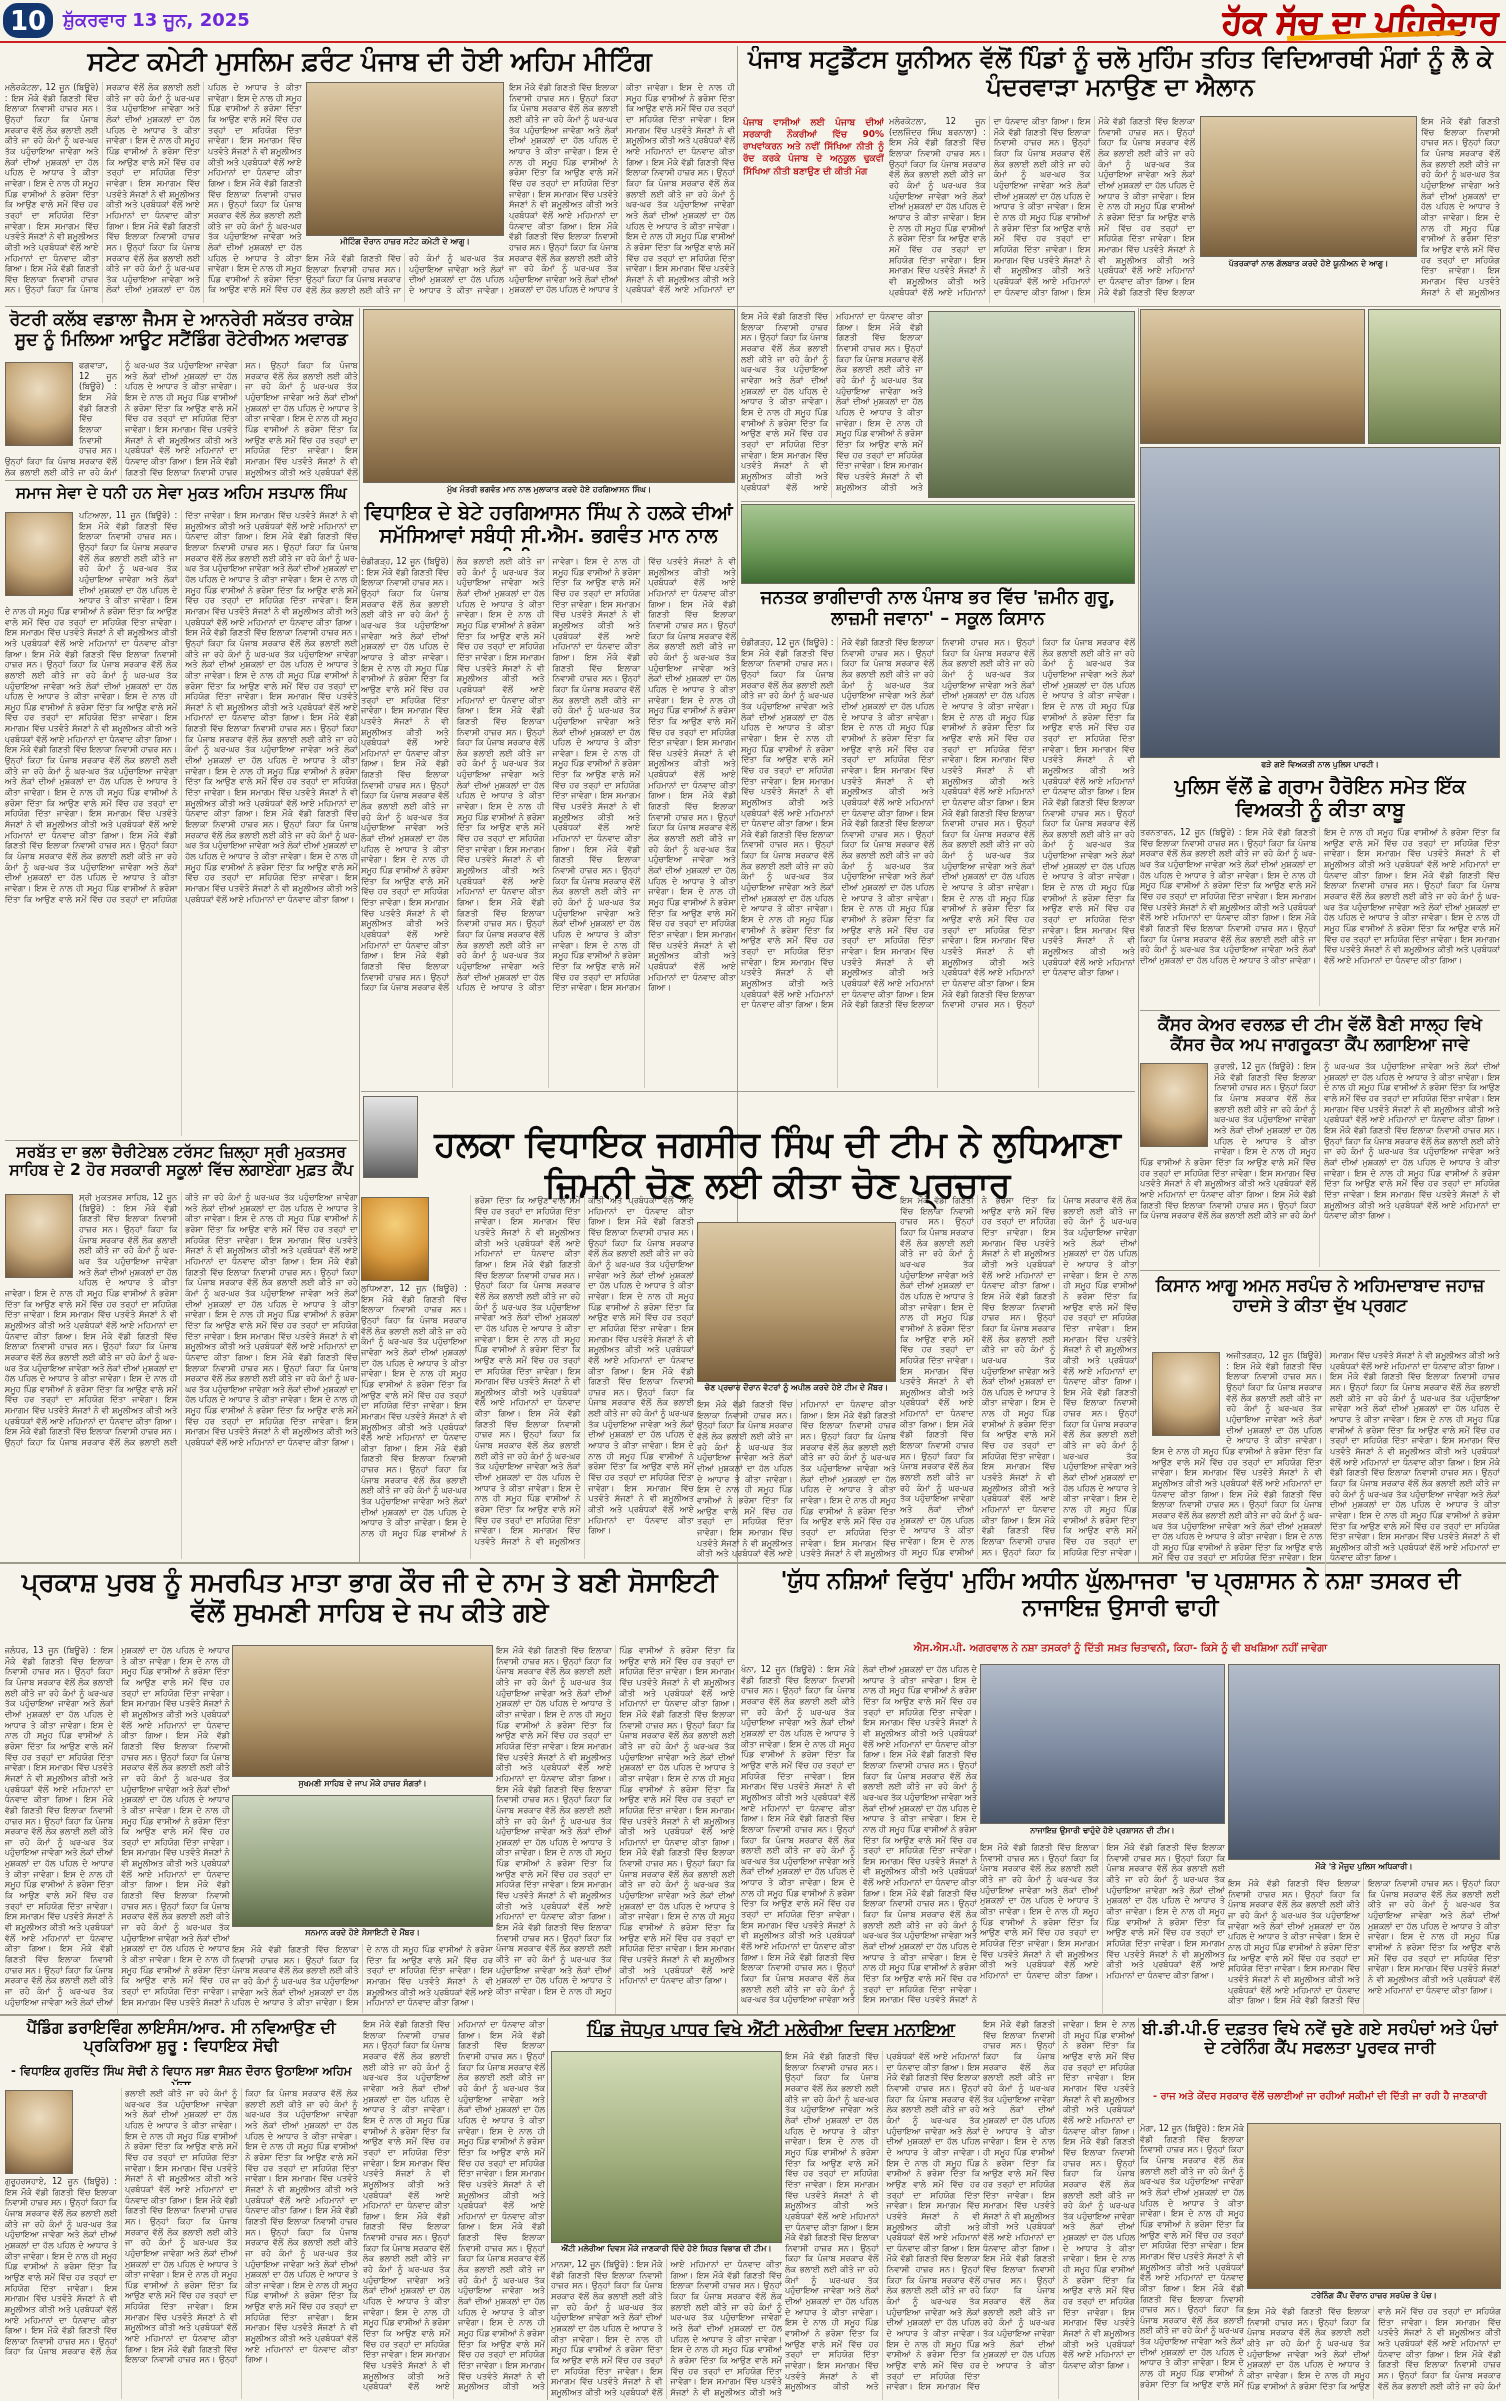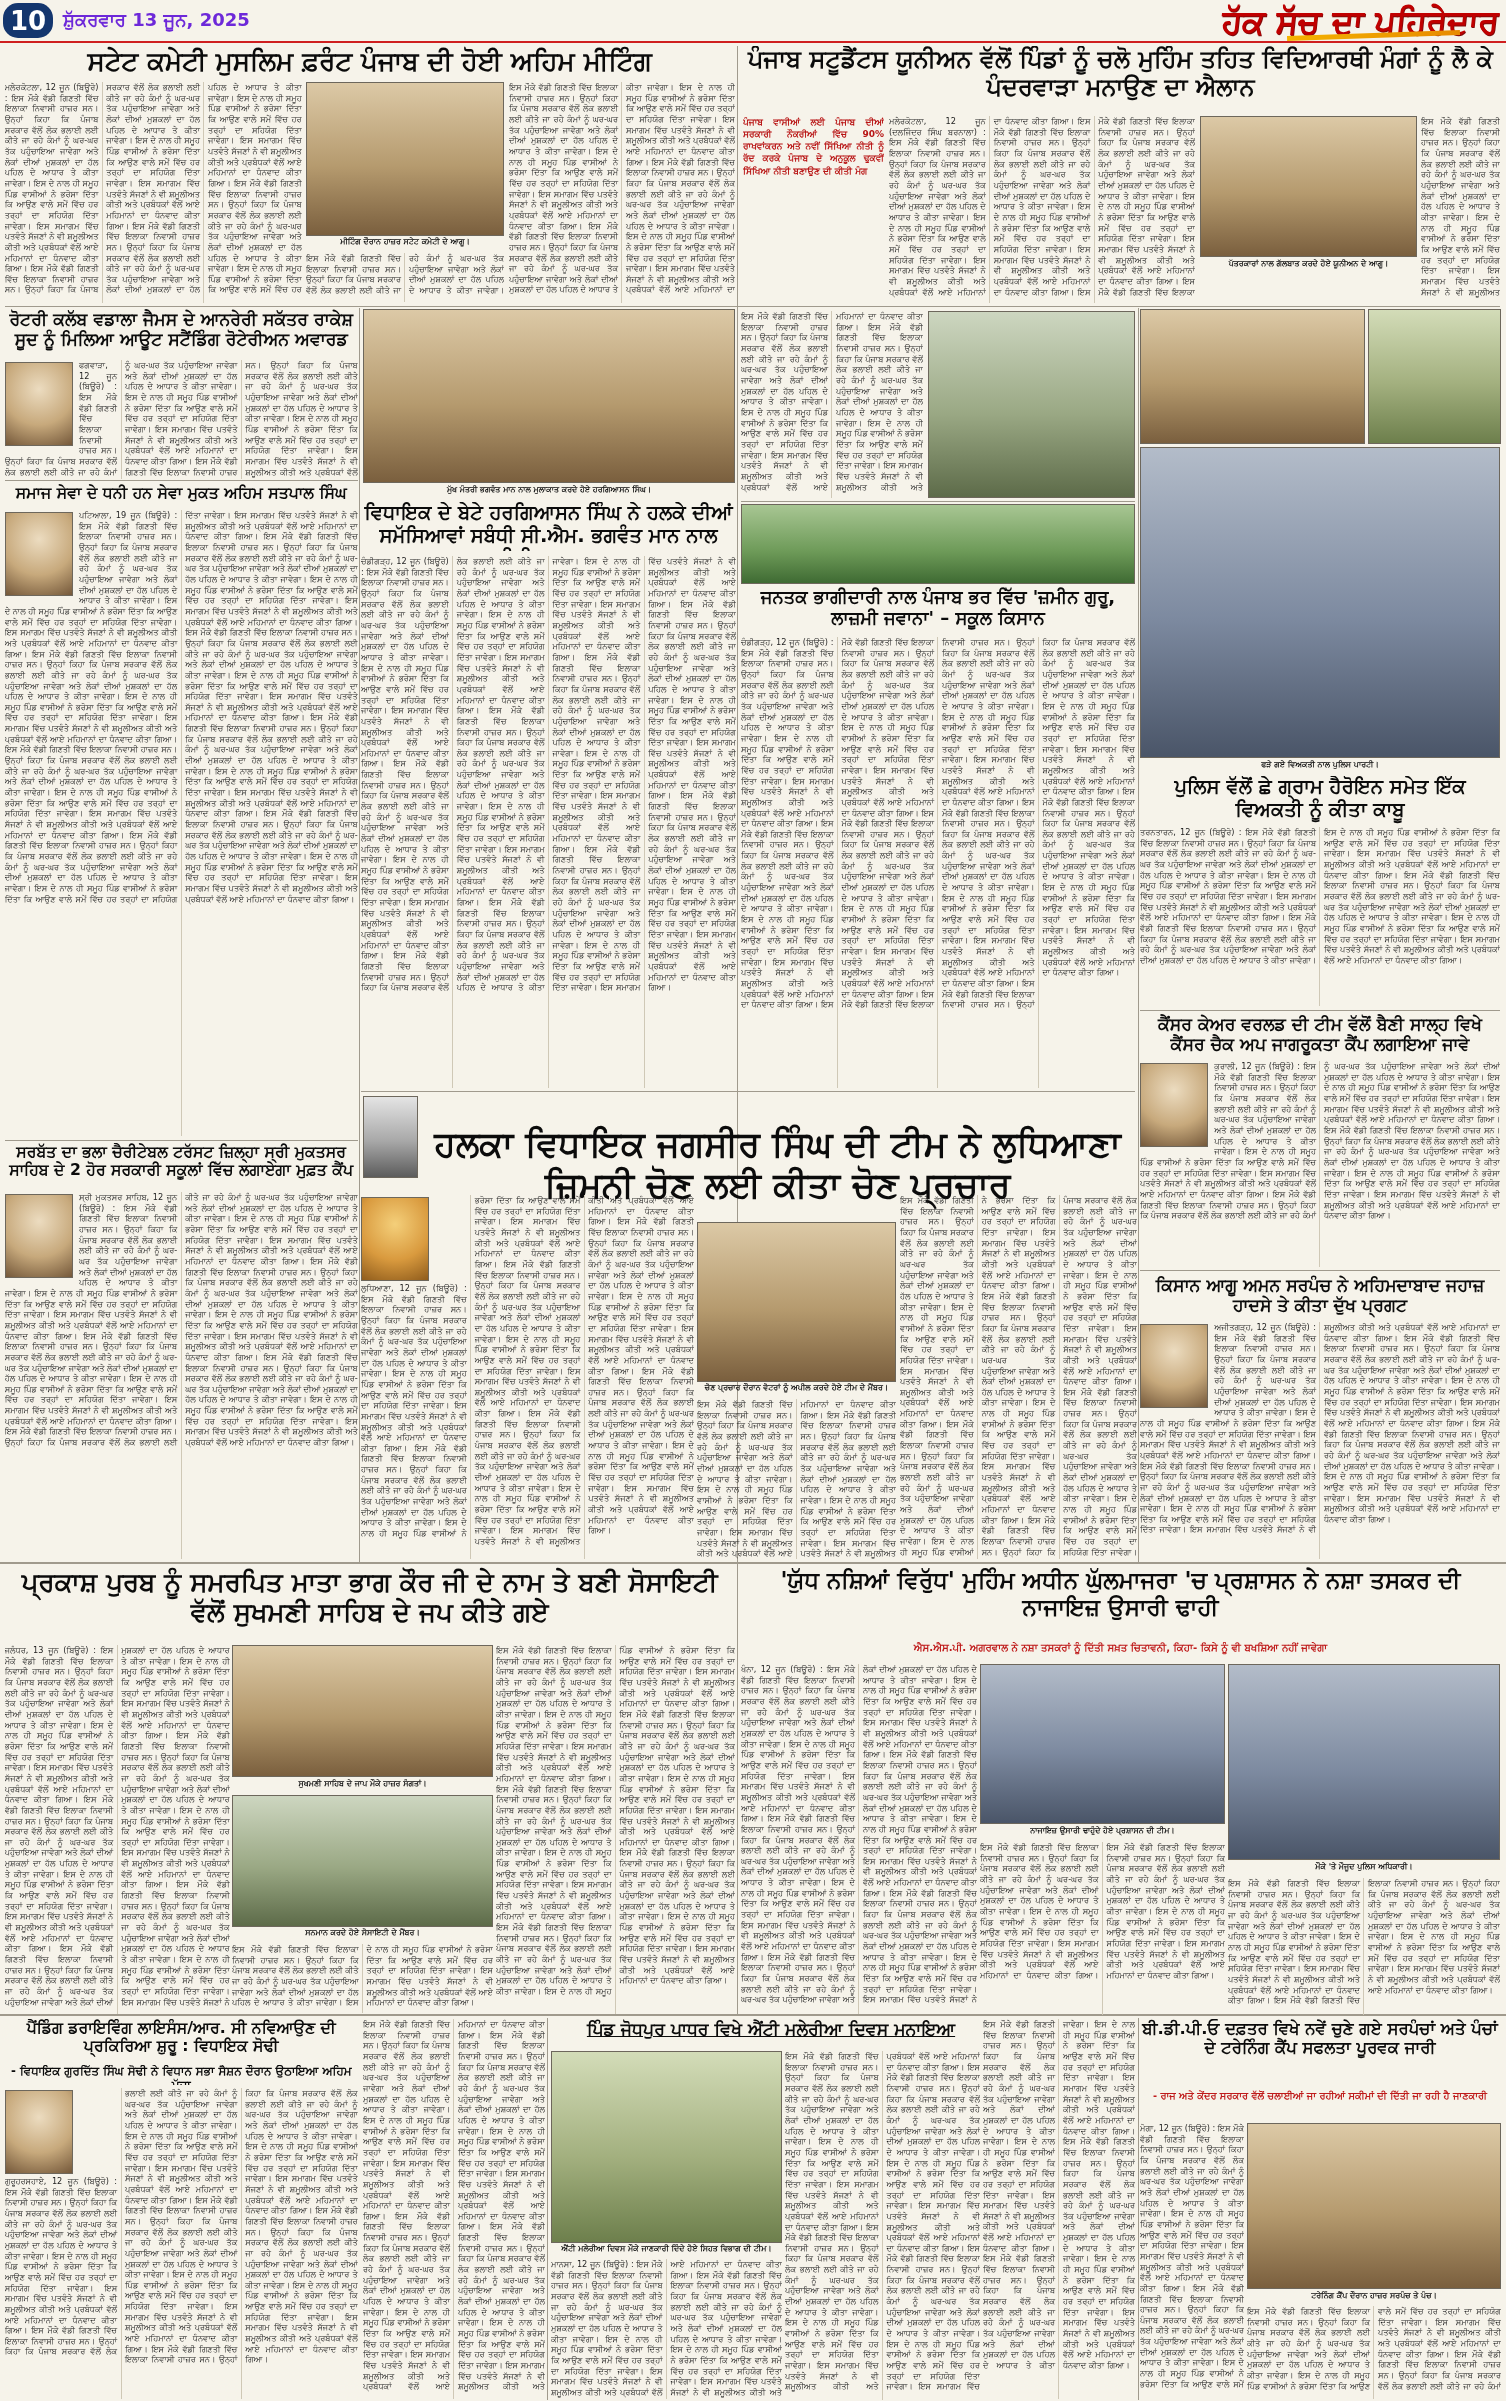--- a/index.html
+++ b/index.html
@@ -94,21 +94,21 @@
   <div class="abs hl" style="left:4.7px;top:309px;width:353px;height:47px;font-size:17.3px;">ਰੋਟਰੀ ਕਲੱਬ ਵਡਾਲਾ ਜੈਮਸ ਦੇ ਆਨਰੇਰੀ ਸਕੱਤਰ ਰਾਕੇਸ਼ ਸੂਦ ਨੂੰ ਮਿਲਿਆ ਆਊਟ ਸਟੈਂਡਿੰਗ ਰੋਟੇਰੀਅਨ ਅਵਾਰਡ</div>
   <div class="abs txt" style="left:4.7px;top:360px;width:353px;height:119px;column-count:3;">
     <span class="pfloat ph-portrait"></span>
     <b>ਫਗਵਾੜਾ, 12 ਜੂਨ (ਬਿਊਰੋ) :</b>
     <span>ਇਸ ਮੌਕੇ ਵੱਡੀ ਗਿਣਤੀ ਵਿੱਚ ਇਲਾਕਾ ਨਿਵਾਸੀ ਹਾਜ਼ਰ ਸਨ। ਉਨ੍ਹਾਂ ਕਿਹਾ ਕਿ ਪੰਜਾਬ ਸਰਕਾਰ ਵੱਲੋਂ ਲੋਕ ਭਲਾਈ ਲਈ ਕੀਤੇ ਜਾ ਰਹੇ ਕੰਮਾਂ ਨੂੰ ਘਰ-ਘਰ ਤੱਕ ਪਹੁੰਚਾਇਆ ਜਾਵੇਗਾ ਅਤੇ ਲੋਕਾਂ ਦੀਆਂ ਮੁਸ਼ਕਲਾਂ ਦਾ ਹੱਲ ਪਹਿਲ ਦੇ ਆਧਾਰ ਤੇ ਕੀਤਾ ਜਾਵੇਗਾ। ਇਸ ਦੇ ਨਾਲ ਹੀ ਸਮੂਹ ਪਿੰਡ ਵਾਸੀਆਂ ਨੇ ਭਰੋਸਾ ਦਿੱਤਾ ਕਿ ਆਉਣ ਵਾਲੇ ਸਮੇਂ ਵਿੱਚ ਹਰ ਤਰ੍ਹਾਂ ਦਾ ਸਹਿਯੋਗ ਦਿੱਤਾ ਜਾਵੇਗਾ। ਇਸ ਸਮਾਗਮ ਵਿੱਚ ਪਤਵੰਤੇ ਸੱਜਣਾਂ ਨੇ ਵੀ ਸ਼ਮੂਲੀਅਤ ਕੀਤੀ ਅਤੇ ਪ੍ਰਬੰਧਕਾਂ ਵੱਲੋਂ ਆਏ ਮਹਿਮਾਨਾਂ ਦਾ ਧੰਨਵਾਦ ਕੀਤਾ ਗਿਆ। ਇਸ ਮੌਕੇ ਵੱਡੀ ਗਿਣਤੀ ਵਿੱਚ ਇਲਾਕਾ ਨਿਵਾਸੀ ਹਾਜ਼ਰ ਸਨ। ਉਨ੍ਹਾਂ ਕਿਹਾ ਕਿ ਪੰਜਾਬ ਸਰਕਾਰ ਵੱਲੋਂ ਲੋਕ ਭਲਾਈ ਲਈ ਕੀਤੇ ਜਾ ਰਹੇ ਕੰਮਾਂ ਨੂੰ ਘਰ-ਘਰ ਤੱਕ ਪਹੁੰਚਾਇਆ ਜਾਵੇਗਾ ਅਤੇ ਲੋਕਾਂ ਦੀਆਂ ਮੁਸ਼ਕਲਾਂ ਦਾ ਹੱਲ ਪਹਿਲ ਦੇ ਆਧਾਰ ਤੇ ਕੀਤਾ ਜਾਵੇਗਾ। ਇਸ ਦੇ ਨਾਲ ਹੀ ਸਮੂਹ ਪਿੰਡ ਵਾਸੀਆਂ ਨੇ ਭਰੋਸਾ ਦਿੱਤਾ ਕਿ ਆਉਣ ਵਾਲੇ ਸਮੇਂ ਵਿੱਚ ਹਰ ਤਰ੍ਹਾਂ ਦਾ ਸਹਿਯੋਗ ਦਿੱਤਾ ਜਾਵੇਗਾ। ਇਸ ਸਮਾਗਮ ਵਿੱਚ ਪਤਵੰਤੇ ਸੱਜਣਾਂ ਨੇ ਵੀ ਸ਼ਮੂਲੀਅਤ ਕੀਤੀ ਅਤੇ ਪ੍ਰਬੰਧਕਾਂ ਵੱਲੋਂ ਆਏ ਮਹਿਮਾਨਾਂ ਦਾ ਧੰਨਵਾਦ ਕੀਤਾ ਗਿਆ। ਇਸ ਮੌਕੇ ਵੱਡੀ ਗਿਣਤੀ ਵਿੱਚ ਇਲਾਕਾ ਨਿਵਾਸੀ ਹਾਜ਼ਰ ਸਨ। ਉਨ੍ਹਾਂ ਕਿਹਾ ਕਿ ਪੰਜਾਬ ਸਰਕਾਰ ਵੱਲੋਂ ਲੋਕ ਭਲਾਈ ਲਈ ਕੀਤੇ ਜਾ ਰਹੇ ਕੰਮਾਂ ਨੂੰ ਘਰ-ਘਰ ਤੱਕ ਪਹੁੰਚਾਇਆ ਜਾਵੇਗਾ ਅਤੇ ਲੋਕਾਂ ਦੀਆਂ ਮੁਸ਼ਕਲਾਂ ਦਾ ਹੱਲ ਪਹਿਲ ਦੇ ਆਧਾਰ ਤੇ ਕੀਤਾ ਜਾਵੇਗਾ। ਇਸ ਦੇ ਨਾਲ ਹੀ ਸਮੂਹ ਪਿੰਡ ਵਾਸੀਆਂ ਨੇ ਭਰੋਸਾ ਦਿੱਤਾ ਕਿ ਆਉਣ ਵਾਲੇ ਸਮੇਂ ਵਿੱਚ ਹਰ ਤਰ੍ਹਾਂ ਦਾ ਸਹਿਯੋਗ ਦਿੱਤਾ ਜਾਵੇਗਾ। ਇਸ ਸਮਾਗਮ ਵਿੱਚ ਪਤਵੰਤੇ ਸੱਜਣਾਂ ਨੇ ਵੀ ਸ਼ਮੂਲੀਅਤ ਕੀਤੀ ਅਤੇ ਪ੍ਰਬੰਧਕਾਂ ਵੱਲੋਂ ਆਏ ਮਹਿਮਾਨਾਂ ਦਾ ਧੰਨਵਾਦ ਕੀਤਾ ਗਿਆ। </span>
   </div>
 
   <div class="abs hl" style="left:4.7px;top:484px;width:353px;height:23.6px;font-size:15.7px;">ਸਮਾਜ ਸੇਵਾ ਦੇ ਧਨੀ ਹਨ ਸੇਵਾ ਮੁਕਤ ਅਹਿਮ ਸਤਪਾਲ ਸਿੰਘ</div>
   <div class="abs txt" style="left:4.7px;top:510px;width:353px;height:626px;column-count:2;">
     <span class="pfloat ph-portrait"></span>
-    <b>ਪਟਿਆਲਾ, 19 ਜੂਨ (ਬਿਊਰੋ) :</b>
+    <b>ਪਟਿਆਲਾ, 11 ਜੂਨ (ਬਿਊਰੋ) :</b>
     <span>ਇਸ ਮੌਕੇ ਵੱਡੀ ਗਿਣਤੀ ਵਿੱਚ ਇਲਾਕਾ ਨਿਵਾਸੀ ਹਾਜ਼ਰ ਸਨ। ਉਨ੍ਹਾਂ ਕਿਹਾ ਕਿ ਪੰਜਾਬ ਸਰਕਾਰ ਵੱਲੋਂ ਲੋਕ ਭਲਾਈ ਲਈ ਕੀਤੇ ਜਾ ਰਹੇ ਕੰਮਾਂ ਨੂੰ ਘਰ-ਘਰ ਤੱਕ ਪਹੁੰਚਾਇਆ ਜਾਵੇਗਾ ਅਤੇ ਲੋਕਾਂ ਦੀਆਂ ਮੁਸ਼ਕਲਾਂ ਦਾ ਹੱਲ ਪਹਿਲ ਦੇ ਆਧਾਰ ਤੇ ਕੀਤਾ ਜਾਵੇਗਾ। ਇਸ ਦੇ ਨਾਲ ਹੀ ਸਮੂਹ ਪਿੰਡ ਵਾਸੀਆਂ ਨੇ ਭਰੋਸਾ ਦਿੱਤਾ ਕਿ ਆਉਣ ਵਾਲੇ ਸਮੇਂ ਵਿੱਚ ਹਰ ਤਰ੍ਹਾਂ ਦਾ ਸਹਿਯੋਗ ਦਿੱਤਾ ਜਾਵੇਗਾ। ਇਸ ਸਮਾਗਮ ਵਿੱਚ ਪਤਵੰਤੇ ਸੱਜਣਾਂ ਨੇ ਵੀ ਸ਼ਮੂਲੀਅਤ ਕੀਤੀ ਅਤੇ ਪ੍ਰਬੰਧਕਾਂ ਵੱਲੋਂ ਆਏ ਮਹਿਮਾਨਾਂ ਦਾ ਧੰਨਵਾਦ ਕੀਤਾ ਗਿਆ। ਇਸ ਮੌਕੇ ਵੱਡੀ ਗਿਣਤੀ ਵਿੱਚ ਇਲਾਕਾ ਨਿਵਾਸੀ ਹਾਜ਼ਰ ਸਨ। ਉਨ੍ਹਾਂ ਕਿਹਾ ਕਿ ਪੰਜਾਬ ਸਰਕਾਰ ਵੱਲੋਂ ਲੋਕ ਭਲਾਈ ਲਈ ਕੀਤੇ ਜਾ ਰਹੇ ਕੰਮਾਂ ਨੂੰ ਘਰ-ਘਰ ਤੱਕ ਪਹੁੰਚਾਇਆ ਜਾਵੇਗਾ ਅਤੇ ਲੋਕਾਂ ਦੀਆਂ ਮੁਸ਼ਕਲਾਂ ਦਾ ਹੱਲ ਪਹਿਲ ਦੇ ਆਧਾਰ ਤੇ ਕੀਤਾ ਜਾਵੇਗਾ। ਇਸ ਦੇ ਨਾਲ ਹੀ ਸਮੂਹ ਪਿੰਡ ਵਾਸੀਆਂ ਨੇ ਭਰੋਸਾ ਦਿੱਤਾ ਕਿ ਆਉਣ ਵਾਲੇ ਸਮੇਂ ਵਿੱਚ ਹਰ ਤਰ੍ਹਾਂ ਦਾ ਸਹਿਯੋਗ ਦਿੱਤਾ ਜਾਵੇਗਾ। ਇਸ ਸਮਾਗਮ ਵਿੱਚ ਪਤਵੰਤੇ ਸੱਜਣਾਂ ਨੇ ਵੀ ਸ਼ਮੂਲੀਅਤ ਕੀਤੀ ਅਤੇ ਪ੍ਰਬੰਧਕਾਂ ਵੱਲੋਂ ਆਏ ਮਹਿਮਾਨਾਂ ਦਾ ਧੰਨਵਾਦ ਕੀਤਾ ਗਿਆ। ਇਸ ਮੌਕੇ ਵੱਡੀ ਗਿਣਤੀ ਵਿੱਚ ਇਲਾਕਾ ਨਿਵਾਸੀ ਹਾਜ਼ਰ ਸਨ। ਉਨ੍ਹਾਂ ਕਿਹਾ ਕਿ ਪੰਜਾਬ ਸਰਕਾਰ ਵੱਲੋਂ ਲੋਕ ਭਲਾਈ ਲਈ ਕੀਤੇ ਜਾ ਰਹੇ ਕੰਮਾਂ ਨੂੰ ਘਰ-ਘਰ ਤੱਕ ਪਹੁੰਚਾਇਆ ਜਾਵੇਗਾ ਅਤੇ ਲੋਕਾਂ ਦੀਆਂ ਮੁਸ਼ਕਲਾਂ ਦਾ ਹੱਲ ਪਹਿਲ ਦੇ ਆਧਾਰ ਤੇ ਕੀਤਾ ਜਾਵੇਗਾ। ਇਸ ਦੇ ਨਾਲ ਹੀ ਸਮੂਹ ਪਿੰਡ ਵਾਸੀਆਂ ਨੇ ਭਰੋਸਾ ਦਿੱਤਾ ਕਿ ਆਉਣ ਵਾਲੇ ਸਮੇਂ ਵਿੱਚ ਹਰ ਤਰ੍ਹਾਂ ਦਾ ਸਹਿਯੋਗ ਦਿੱਤਾ ਜਾਵੇਗਾ। ਇਸ ਸਮਾਗਮ ਵਿੱਚ ਪਤਵੰਤੇ ਸੱਜਣਾਂ ਨੇ ਵੀ ਸ਼ਮੂਲੀਅਤ ਕੀਤੀ ਅਤੇ ਪ੍ਰਬੰਧਕਾਂ ਵੱਲੋਂ ਆਏ ਮਹਿਮਾਨਾਂ ਦਾ ਧੰਨਵਾਦ ਕੀਤਾ ਗਿਆ। ਇਸ ਮੌਕੇ ਵੱਡੀ ਗਿਣਤੀ ਵਿੱਚ ਇਲਾਕਾ ਨਿਵਾਸੀ ਹਾਜ਼ਰ ਸਨ। ਉਨ੍ਹਾਂ ਕਿਹਾ ਕਿ ਪੰਜਾਬ ਸਰਕਾਰ ਵੱਲੋਂ ਲੋਕ ਭਲਾਈ ਲਈ ਕੀਤੇ ਜਾ ਰਹੇ ਕੰਮਾਂ ਨੂੰ ਘਰ-ਘਰ ਤੱਕ ਪਹੁੰਚਾਇਆ ਜਾਵੇਗਾ ਅਤੇ ਲੋਕਾਂ ਦੀਆਂ ਮੁਸ਼ਕਲਾਂ ਦਾ ਹੱਲ ਪਹਿਲ ਦੇ ਆਧਾਰ ਤੇ ਕੀਤਾ ਜਾਵੇਗਾ। ਇਸ ਦੇ ਨਾਲ ਹੀ ਸਮੂਹ ਪਿੰਡ ਵਾਸੀਆਂ ਨੇ ਭਰੋਸਾ ਦਿੱਤਾ ਕਿ ਆਉਣ ਵਾਲੇ ਸਮੇਂ ਵਿੱਚ ਹਰ ਤਰ੍ਹਾਂ ਦਾ ਸਹਿਯੋਗ ਦਿੱਤਾ ਜਾਵੇਗਾ। ਇਸ ਸਮਾਗਮ ਵਿੱਚ ਪਤਵੰਤੇ ਸੱਜਣਾਂ ਨੇ ਵੀ ਸ਼ਮੂਲੀਅਤ ਕੀਤੀ ਅਤੇ ਪ੍ਰਬੰਧਕਾਂ ਵੱਲੋਂ ਆਏ ਮਹਿਮਾਨਾਂ ਦਾ ਧੰਨਵਾਦ ਕੀਤਾ ਗਿਆ। ਇਸ ਮੌਕੇ ਵੱਡੀ ਗਿਣਤੀ ਵਿੱਚ ਇਲਾਕਾ ਨਿਵਾਸੀ ਹਾਜ਼ਰ ਸਨ। ਉਨ੍ਹਾਂ ਕਿਹਾ ਕਿ ਪੰਜਾਬ ਸਰਕਾਰ ਵੱਲੋਂ ਲੋਕ ਭਲਾਈ ਲਈ ਕੀਤੇ ਜਾ ਰਹੇ ਕੰਮਾਂ ਨੂੰ ਘਰ-ਘਰ ਤੱਕ ਪਹੁੰਚਾਇਆ ਜਾਵੇਗਾ ਅਤੇ ਲੋਕਾਂ ਦੀਆਂ ਮੁਸ਼ਕਲਾਂ ਦਾ ਹੱਲ ਪਹਿਲ ਦੇ ਆਧਾਰ ਤੇ ਕੀਤਾ ਜਾਵੇਗਾ। ਇਸ ਦੇ ਨਾਲ ਹੀ ਸਮੂਹ ਪਿੰਡ ਵਾਸੀਆਂ ਨੇ ਭਰੋਸਾ ਦਿੱਤਾ ਕਿ ਆਉਣ ਵਾਲੇ ਸਮੇਂ ਵਿੱਚ ਹਰ ਤਰ੍ਹਾਂ ਦਾ ਸਹਿਯੋਗ ਦਿੱਤਾ ਜਾਵੇਗਾ। ਇਸ ਸਮਾਗਮ ਵਿੱਚ ਪਤਵੰਤੇ ਸੱਜਣਾਂ ਨੇ ਵੀ ਸ਼ਮੂਲੀਅਤ ਕੀਤੀ ਅਤੇ ਪ੍ਰਬੰਧਕਾਂ ਵੱਲੋਂ ਆਏ ਮਹਿਮਾਨਾਂ ਦਾ ਧੰਨਵਾਦ ਕੀਤਾ ਗਿਆ। ਇਸ ਮੌਕੇ ਵੱਡੀ ਗਿਣਤੀ ਵਿੱਚ ਇਲਾਕਾ ਨਿਵਾਸੀ ਹਾਜ਼ਰ ਸਨ। ਉਨ੍ਹਾਂ ਕਿਹਾ ਕਿ ਪੰਜਾਬ ਸਰਕਾਰ ਵੱਲੋਂ ਲੋਕ ਭਲਾਈ ਲਈ ਕੀਤੇ ਜਾ ਰਹੇ ਕੰਮਾਂ ਨੂੰ ਘਰ-ਘਰ ਤੱਕ ਪਹੁੰਚਾਇਆ ਜਾਵੇਗਾ ਅਤੇ ਲੋਕਾਂ ਦੀਆਂ ਮੁਸ਼ਕਲਾਂ ਦਾ ਹੱਲ ਪਹਿਲ ਦੇ ਆਧਾਰ ਤੇ ਕੀਤਾ ਜਾਵੇਗਾ। ਇਸ ਦੇ ਨਾਲ ਹੀ ਸਮੂਹ ਪਿੰਡ ਵਾਸੀਆਂ ਨੇ ਭਰੋਸਾ ਦਿੱਤਾ ਕਿ ਆਉਣ ਵਾਲੇ ਸਮੇਂ ਵਿੱਚ ਹਰ ਤਰ੍ਹਾਂ ਦਾ ਸਹਿਯੋਗ ਦਿੱਤਾ ਜਾਵੇਗਾ। ਇਸ ਸਮਾਗਮ ਵਿੱਚ ਪਤਵੰਤੇ ਸੱਜਣਾਂ ਨੇ ਵੀ ਸ਼ਮੂਲੀਅਤ ਕੀਤੀ ਅਤੇ ਪ੍ਰਬੰਧਕਾਂ ਵੱਲੋਂ ਆਏ ਮਹਿਮਾਨਾਂ ਦਾ ਧੰਨਵਾਦ ਕੀਤਾ ਗਿਆ। ਇਸ ਮੌਕੇ ਵੱਡੀ ਗਿਣਤੀ ਵਿੱਚ ਇਲਾਕਾ ਨਿਵਾਸੀ ਹਾਜ਼ਰ ਸਨ। ਉਨ੍ਹਾਂ ਕਿਹਾ ਕਿ ਪੰਜਾਬ ਸਰਕਾਰ ਵੱਲੋਂ ਲੋਕ ਭਲਾਈ ਲਈ ਕੀਤੇ ਜਾ ਰਹੇ ਕੰਮਾਂ ਨੂੰ ਘਰ-ਘਰ ਤੱਕ ਪਹੁੰਚਾਇਆ ਜਾਵੇਗਾ ਅਤੇ ਲੋਕਾਂ ਦੀਆਂ ਮੁਸ਼ਕਲਾਂ ਦਾ ਹੱਲ ਪਹਿਲ ਦੇ ਆਧਾਰ ਤੇ ਕੀਤਾ ਜਾਵੇਗਾ। ਇਸ ਦੇ ਨਾਲ ਹੀ ਸਮੂਹ ਪਿੰਡ ਵਾਸੀਆਂ ਨੇ ਭਰੋਸਾ ਦਿੱਤਾ ਕਿ ਆਉਣ ਵਾਲੇ ਸਮੇਂ ਵਿੱਚ ਹਰ ਤਰ੍ਹਾਂ ਦਾ ਸਹਿਯੋਗ ਦਿੱਤਾ ਜਾਵੇਗਾ। ਇਸ ਸਮਾਗਮ ਵਿੱਚ ਪਤਵੰਤੇ ਸੱਜਣਾਂ ਨੇ ਵੀ ਸ਼ਮੂਲੀਅਤ ਕੀਤੀ ਅਤੇ ਪ੍ਰਬੰਧਕਾਂ ਵੱਲੋਂ ਆਏ ਮਹਿਮਾਨਾਂ ਦਾ ਧੰਨਵਾਦ ਕੀਤਾ ਗਿਆ। ਇਸ ਮੌਕੇ ਵੱਡੀ ਗਿਣਤੀ ਵਿੱਚ ਇਲਾਕਾ ਨਿਵਾਸੀ ਹਾਜ਼ਰ ਸਨ। ਉਨ੍ਹਾਂ ਕਿਹਾ ਕਿ ਪੰਜਾਬ ਸਰਕਾਰ ਵੱਲੋਂ ਲੋਕ ਭਲਾਈ ਲਈ ਕੀਤੇ ਜਾ ਰਹੇ ਕੰਮਾਂ ਨੂੰ ਘਰ-ਘਰ ਤੱਕ ਪਹੁੰਚਾਇਆ ਜਾਵੇਗਾ ਅਤੇ ਲੋਕਾਂ ਦੀਆਂ ਮੁਸ਼ਕਲਾਂ ਦਾ ਹੱਲ ਪਹਿਲ ਦੇ ਆਧਾਰ ਤੇ ਕੀਤਾ ਜਾਵੇਗਾ। ਇਸ ਦੇ ਨਾਲ ਹੀ ਸਮੂਹ ਪਿੰਡ ਵਾਸੀਆਂ ਨੇ ਭਰੋਸਾ ਦਿੱਤਾ ਕਿ ਆਉਣ ਵਾਲੇ ਸਮੇਂ ਵਿੱਚ ਹਰ ਤਰ੍ਹਾਂ ਦਾ ਸਹਿਯੋਗ ਦਿੱਤਾ ਜਾਵੇਗਾ। ਇਸ ਸਮਾਗਮ ਵਿੱਚ ਪਤਵੰਤੇ ਸੱਜਣਾਂ ਨੇ ਵੀ ਸ਼ਮੂਲੀਅਤ ਕੀਤੀ ਅਤੇ ਪ੍ਰਬੰਧਕਾਂ ਵੱਲੋਂ ਆਏ ਮਹਿਮਾਨਾਂ ਦਾ ਧੰਨਵਾਦ ਕੀਤਾ ਗਿਆ। </span>
   </div>
 
   <div class="abs hl" style="left:4.7px;top:1143px;width:353px;height:46px;font-size:15.7px;">ਸਰਬੱਤ ਦਾ ਭਲਾ ਚੈਰੀਟੇਬਲ ਟਰੱਸਟ ਜ਼ਿਲ੍ਹਾ ਸ੍ਰੀ ਮੁਕਤਸਰ ਸਾਹਿਬ ਦੇ 2 ਹੋਰ ਸਰਕਾਰੀ ਸਕੂਲਾਂ ਵਿੱਚ ਲਗਾਏਗਾ ਮੁਫ਼ਤ ਕੈਂਪ</div>
   <div class="abs txt" style="left:4.7px;top:1192px;width:353px;height:367px;column-count:2;">
     <span class="pfloat ph-portrait"></span>
     <b>ਸ੍ਰੀ ਮੁਕਤਸਰ ਸਾਹਿਬ, 12 ਜੂਨ (ਬਿਊਰੋ) :</b>
     <span>ਇਸ ਮੌਕੇ ਵੱਡੀ ਗਿਣਤੀ ਵਿੱਚ ਇਲਾਕਾ ਨਿਵਾਸੀ ਹਾਜ਼ਰ ਸਨ। ਉਨ੍ਹਾਂ ਕਿਹਾ ਕਿ ਪੰਜਾਬ ਸਰਕਾਰ ਵੱਲੋਂ ਲੋਕ ਭਲਾਈ ਲਈ ਕੀਤੇ ਜਾ ਰਹੇ ਕੰਮਾਂ ਨੂੰ ਘਰ-ਘਰ ਤੱਕ ਪਹੁੰਚਾਇਆ ਜਾਵੇਗਾ ਅਤੇ ਲੋਕਾਂ ਦੀਆਂ ਮੁਸ਼ਕਲਾਂ ਦਾ ਹੱਲ ਪਹਿਲ ਦੇ ਆਧਾਰ ਤੇ ਕੀਤਾ ਜਾਵੇਗਾ। ਇਸ ਦੇ ਨਾਲ ਹੀ ਸਮੂਹ ਪਿੰਡ ਵਾਸੀਆਂ ਨੇ ਭਰੋਸਾ ਦਿੱਤਾ ਕਿ ਆਉਣ ਵਾਲੇ ਸਮੇਂ ਵਿੱਚ ਹਰ ਤਰ੍ਹਾਂ ਦਾ ਸਹਿਯੋਗ ਦਿੱਤਾ ਜਾਵੇਗਾ। ਇਸ ਸਮਾਗਮ ਵਿੱਚ ਪਤਵੰਤੇ ਸੱਜਣਾਂ ਨੇ ਵੀ ਸ਼ਮੂਲੀਅਤ ਕੀਤੀ ਅਤੇ ਪ੍ਰਬੰਧਕਾਂ ਵੱਲੋਂ ਆਏ ਮਹਿਮਾਨਾਂ ਦਾ ਧੰਨਵਾਦ ਕੀਤਾ ਗਿਆ। ਇਸ ਮੌਕੇ ਵੱਡੀ ਗਿਣਤੀ ਵਿੱਚ ਇਲਾਕਾ ਨਿਵਾਸੀ ਹਾਜ਼ਰ ਸਨ। ਉਨ੍ਹਾਂ ਕਿਹਾ ਕਿ ਪੰਜਾਬ ਸਰਕਾਰ ਵੱਲੋਂ ਲੋਕ ਭਲਾਈ ਲਈ ਕੀਤੇ ਜਾ ਰਹੇ ਕੰਮਾਂ ਨੂੰ ਘਰ-ਘਰ ਤੱਕ ਪਹੁੰਚਾਇਆ ਜਾਵੇਗਾ ਅਤੇ ਲੋਕਾਂ ਦੀਆਂ ਮੁਸ਼ਕਲਾਂ ਦਾ ਹੱਲ ਪਹਿਲ ਦੇ ਆਧਾਰ ਤੇ ਕੀਤਾ ਜਾਵੇਗਾ। ਇਸ ਦੇ ਨਾਲ ਹੀ ਸਮੂਹ ਪਿੰਡ ਵਾਸੀਆਂ ਨੇ ਭਰੋਸਾ ਦਿੱਤਾ ਕਿ ਆਉਣ ਵਾਲੇ ਸਮੇਂ ਵਿੱਚ ਹਰ ਤਰ੍ਹਾਂ ਦਾ ਸਹਿਯੋਗ ਦਿੱਤਾ ਜਾਵੇਗਾ। ਇਸ ਸਮਾਗਮ ਵਿੱਚ ਪਤਵੰਤੇ ਸੱਜਣਾਂ ਨੇ ਵੀ ਸ਼ਮੂਲੀਅਤ ਕੀਤੀ ਅਤੇ ਪ੍ਰਬੰਧਕਾਂ ਵੱਲੋਂ ਆਏ ਮਹਿਮਾਨਾਂ ਦਾ ਧੰਨਵਾਦ ਕੀਤਾ ਗਿਆ। ਇਸ ਮੌਕੇ ਵੱਡੀ ਗਿਣਤੀ ਵਿੱਚ ਇਲਾਕਾ ਨਿਵਾਸੀ ਹਾਜ਼ਰ ਸਨ। ਉਨ੍ਹਾਂ ਕਿਹਾ ਕਿ ਪੰਜਾਬ ਸਰਕਾਰ ਵੱਲੋਂ ਲੋਕ ਭਲਾਈ ਲਈ ਕੀਤੇ ਜਾ ਰਹੇ ਕੰਮਾਂ ਨੂੰ ਘਰ-ਘਰ ਤੱਕ ਪਹੁੰਚਾਇਆ ਜਾਵੇਗਾ ਅਤੇ ਲੋਕਾਂ ਦੀਆਂ ਮੁਸ਼ਕਲਾਂ ਦਾ ਹੱਲ ਪਹਿਲ ਦੇ ਆਧਾਰ ਤੇ ਕੀਤਾ ਜਾਵੇਗਾ। ਇਸ ਦੇ ਨਾਲ ਹੀ ਸਮੂਹ ਪਿੰਡ ਵਾਸੀਆਂ ਨੇ ਭਰੋਸਾ ਦਿੱਤਾ ਕਿ ਆਉਣ ਵਾਲੇ ਸਮੇਂ ਵਿੱਚ ਹਰ ਤਰ੍ਹਾਂ ਦਾ ਸਹਿਯੋਗ ਦਿੱਤਾ ਜਾਵੇਗਾ। ਇਸ ਸਮਾਗਮ ਵਿੱਚ ਪਤਵੰਤੇ ਸੱਜਣਾਂ ਨੇ ਵੀ ਸ਼ਮੂਲੀਅਤ ਕੀਤੀ ਅਤੇ ਪ੍ਰਬੰਧਕਾਂ ਵੱਲੋਂ ਆਏ ਮਹਿਮਾਨਾਂ ਦਾ ਧੰਨਵਾਦ ਕੀਤਾ ਗਿਆ। ਇਸ ਮੌਕੇ ਵੱਡੀ ਗਿਣਤੀ ਵਿੱਚ ਇਲਾਕਾ ਨਿਵਾਸੀ ਹਾਜ਼ਰ ਸਨ। ਉਨ੍ਹਾਂ ਕਿਹਾ ਕਿ ਪੰਜਾਬ ਸਰਕਾਰ ਵੱਲੋਂ ਲੋਕ ਭਲਾਈ ਲਈ ਕੀਤੇ ਜਾ ਰਹੇ ਕੰਮਾਂ ਨੂੰ ਘਰ-ਘਰ ਤੱਕ ਪਹੁੰਚਾਇਆ ਜਾਵੇਗਾ ਅਤੇ ਲੋਕਾਂ ਦੀਆਂ ਮੁਸ਼ਕਲਾਂ ਦਾ ਹੱਲ ਪਹਿਲ ਦੇ ਆਧਾਰ ਤੇ ਕੀਤਾ ਜਾਵੇਗਾ। ਇਸ ਦੇ ਨਾਲ ਹੀ ਸਮੂਹ ਪਿੰਡ ਵਾਸੀਆਂ ਨੇ ਭਰੋਸਾ ਦਿੱਤਾ ਕਿ ਆਉਣ ਵਾਲੇ ਸਮੇਂ ਵਿੱਚ ਹਰ ਤਰ੍ਹਾਂ ਦਾ ਸਹਿਯੋਗ ਦਿੱਤਾ ਜਾਵੇਗਾ। ਇਸ ਸਮਾਗਮ ਵਿੱਚ ਪਤਵੰਤੇ ਸੱਜਣਾਂ ਨੇ ਵੀ ਸ਼ਮੂਲੀਅਤ ਕੀਤੀ ਅਤੇ ਪ੍ਰਬੰਧਕਾਂ ਵੱਲੋਂ ਆਏ ਮਹਿਮਾਨਾਂ ਦਾ ਧੰਨਵਾਦ ਕੀਤਾ ਗਿਆ। ਇਸ ਮੌਕੇ ਵੱਡੀ ਗਿਣਤੀ ਵਿੱਚ ਇਲਾਕਾ ਨਿਵਾਸੀ ਹਾਜ਼ਰ ਸਨ। ਉਨ੍ਹਾਂ ਕਿਹਾ ਕਿ ਪੰਜਾਬ ਸਰਕਾਰ ਵੱਲੋਂ ਲੋਕ ਭਲਾਈ ਲਈ ਕੀਤੇ ਜਾ ਰਹੇ ਕੰਮਾਂ ਨੂੰ ਘਰ-ਘਰ ਤੱਕ ਪਹੁੰਚਾਇਆ ਜਾਵੇਗਾ ਅਤੇ ਲੋਕਾਂ ਦੀਆਂ ਮੁਸ਼ਕਲਾਂ ਦਾ ਹੱਲ ਪਹਿਲ ਦੇ ਆਧਾਰ ਤੇ ਕੀਤਾ ਜਾਵੇਗਾ। ਇਸ ਦੇ ਨਾਲ ਹੀ ਸਮੂਹ ਪਿੰਡ ਵਾਸੀਆਂ ਨੇ ਭਰੋਸਾ ਦਿੱਤਾ ਕਿ ਆਉਣ ਵਾਲੇ ਸਮੇਂ ਵਿੱਚ ਹਰ ਤਰ੍ਹਾਂ ਦਾ ਸਹਿਯੋਗ ਦਿੱਤਾ ਜਾਵੇਗਾ। ਇਸ ਸਮਾਗਮ ਵਿੱਚ ਪਤਵੰਤੇ ਸੱਜਣਾਂ ਨੇ ਵੀ ਸ਼ਮੂਲੀਅਤ ਕੀਤੀ ਅਤੇ ਪ੍ਰਬੰਧਕਾਂ ਵੱਲੋਂ ਆਏ ਮਹਿਮਾਨਾਂ ਦਾ ਧੰਨਵਾਦ ਕੀਤਾ ਗਿਆ। </span>
   </div>
 
@@ -138,21 +138,21 @@
   </div>
 
   <div class="abs hl" style="left:1140px;top:1014px;width:360px;height:44px;font-size:17.3px;">ਕੈਂਸਰ ਕੇਅਰ ਵਰਲਡ ਦੀ ਟੀਮ ਵੱਲੋਂ ਬੈਣੀ ਸਾਲ੍ਹ ਵਿਖੇ ਕੈਂਸਰ ਚੈਕ ਅਪ ਜਾਗਰੂਕਤਾ ਕੈਂਪ ਲਗਾਇਆ ਜਾਵੇ</div>
   <div class="abs txt" style="left:1140px;top:1061px;width:360px;height:206px;column-count:2;">
     <span class="pfloat ph-portrait"></span>
     <b>ਕੁਰਾਲੀ, 12 ਜੂਨ (ਬਿਊਰੋ) :</b>
     <span>ਇਸ ਮੌਕੇ ਵੱਡੀ ਗਿਣਤੀ ਵਿੱਚ ਇਲਾਕਾ ਨਿਵਾਸੀ ਹਾਜ਼ਰ ਸਨ। ਉਨ੍ਹਾਂ ਕਿਹਾ ਕਿ ਪੰਜਾਬ ਸਰਕਾਰ ਵੱਲੋਂ ਲੋਕ ਭਲਾਈ ਲਈ ਕੀਤੇ ਜਾ ਰਹੇ ਕੰਮਾਂ ਨੂੰ ਘਰ-ਘਰ ਤੱਕ ਪਹੁੰਚਾਇਆ ਜਾਵੇਗਾ ਅਤੇ ਲੋਕਾਂ ਦੀਆਂ ਮੁਸ਼ਕਲਾਂ ਦਾ ਹੱਲ ਪਹਿਲ ਦੇ ਆਧਾਰ ਤੇ ਕੀਤਾ ਜਾਵੇਗਾ। ਇਸ ਦੇ ਨਾਲ ਹੀ ਸਮੂਹ ਪਿੰਡ ਵਾਸੀਆਂ ਨੇ ਭਰੋਸਾ ਦਿੱਤਾ ਕਿ ਆਉਣ ਵਾਲੇ ਸਮੇਂ ਵਿੱਚ ਹਰ ਤਰ੍ਹਾਂ ਦਾ ਸਹਿਯੋਗ ਦਿੱਤਾ ਜਾਵੇਗਾ। ਇਸ ਸਮਾਗਮ ਵਿੱਚ ਪਤਵੰਤੇ ਸੱਜਣਾਂ ਨੇ ਵੀ ਸ਼ਮੂਲੀਅਤ ਕੀਤੀ ਅਤੇ ਪ੍ਰਬੰਧਕਾਂ ਵੱਲੋਂ ਆਏ ਮਹਿਮਾਨਾਂ ਦਾ ਧੰਨਵਾਦ ਕੀਤਾ ਗਿਆ। ਇਸ ਮੌਕੇ ਵੱਡੀ ਗਿਣਤੀ ਵਿੱਚ ਇਲਾਕਾ ਨਿਵਾਸੀ ਹਾਜ਼ਰ ਸਨ। ਉਨ੍ਹਾਂ ਕਿਹਾ ਕਿ ਪੰਜਾਬ ਸਰਕਾਰ ਵੱਲੋਂ ਲੋਕ ਭਲਾਈ ਲਈ ਕੀਤੇ ਜਾ ਰਹੇ ਕੰਮਾਂ ਨੂੰ ਘਰ-ਘਰ ਤੱਕ ਪਹੁੰਚਾਇਆ ਜਾਵੇਗਾ ਅਤੇ ਲੋਕਾਂ ਦੀਆਂ ਮੁਸ਼ਕਲਾਂ ਦਾ ਹੱਲ ਪਹਿਲ ਦੇ ਆਧਾਰ ਤੇ ਕੀਤਾ ਜਾਵੇਗਾ। ਇਸ ਦੇ ਨਾਲ ਹੀ ਸਮੂਹ ਪਿੰਡ ਵਾਸੀਆਂ ਨੇ ਭਰੋਸਾ ਦਿੱਤਾ ਕਿ ਆਉਣ ਵਾਲੇ ਸਮੇਂ ਵਿੱਚ ਹਰ ਤਰ੍ਹਾਂ ਦਾ ਸਹਿਯੋਗ ਦਿੱਤਾ ਜਾਵੇਗਾ। ਇਸ ਸਮਾਗਮ ਵਿੱਚ ਪਤਵੰਤੇ ਸੱਜਣਾਂ ਨੇ ਵੀ ਸ਼ਮੂਲੀਅਤ ਕੀਤੀ ਅਤੇ ਪ੍ਰਬੰਧਕਾਂ ਵੱਲੋਂ ਆਏ ਮਹਿਮਾਨਾਂ ਦਾ ਧੰਨਵਾਦ ਕੀਤਾ ਗਿਆ। ਇਸ ਮੌਕੇ ਵੱਡੀ ਗਿਣਤੀ ਵਿੱਚ ਇਲਾਕਾ ਨਿਵਾਸੀ ਹਾਜ਼ਰ ਸਨ। ਉਨ੍ਹਾਂ ਕਿਹਾ ਕਿ ਪੰਜਾਬ ਸਰਕਾਰ ਵੱਲੋਂ ਲੋਕ ਭਲਾਈ ਲਈ ਕੀਤੇ ਜਾ ਰਹੇ ਕੰਮਾਂ ਨੂੰ ਘਰ-ਘਰ ਤੱਕ ਪਹੁੰਚਾਇਆ ਜਾਵੇਗਾ ਅਤੇ ਲੋਕਾਂ ਦੀਆਂ ਮੁਸ਼ਕਲਾਂ ਦਾ ਹੱਲ ਪਹਿਲ ਦੇ ਆਧਾਰ ਤੇ ਕੀਤਾ ਜਾਵੇਗਾ। ਇਸ ਦੇ ਨਾਲ ਹੀ ਸਮੂਹ ਪਿੰਡ ਵਾਸੀਆਂ ਨੇ ਭਰੋਸਾ ਦਿੱਤਾ ਕਿ ਆਉਣ ਵਾਲੇ ਸਮੇਂ ਵਿੱਚ ਹਰ ਤਰ੍ਹਾਂ ਦਾ ਸਹਿਯੋਗ ਦਿੱਤਾ ਜਾਵੇਗਾ। ਇਸ ਸਮਾਗਮ ਵਿੱਚ ਪਤਵੰਤੇ ਸੱਜਣਾਂ ਨੇ ਵੀ ਸ਼ਮੂਲੀਅਤ ਕੀਤੀ ਅਤੇ ਪ੍ਰਬੰਧਕਾਂ ਵੱਲੋਂ ਆਏ ਮਹਿਮਾਨਾਂ ਦਾ ਧੰਨਵਾਦ ਕੀਤਾ ਗਿਆ। </span>
   </div>
 
   <div class="abs hl" style="left:1140px;top:1275px;width:360px;height:44px;font-size:17.3px;">ਕਿਸਾਨ ਆਗੂ ਅਮਨ ਸਰਪੰਚ ਨੇ ਅਹਿਮਦਾਬਾਦ ਜਹਾਜ਼ ਹਾਦਸੇ ਤੇ ਕੀਤਾ ਦੁੱਖ ਪ੍ਰਗਟ</div>
-  <div class="abs txt" style="left:1140px;top:1322px;width:360px;height:237px;column-count:2;">
+  <div class="abs txt" style="left:1140px;top:1350px;width:360px;height:237px;column-count:2;padding-left:12px;">
     <span class="pfloat ph-portrait"></span>
     <b>ਅਜੀਤਗੜ੍ਹ, 12 ਜੂਨ (ਬਿਊਰੋ) :</b>
     <span>ਇਸ ਮੌਕੇ ਵੱਡੀ ਗਿਣਤੀ ਵਿੱਚ ਇਲਾਕਾ ਨਿਵਾਸੀ ਹਾਜ਼ਰ ਸਨ। ਉਨ੍ਹਾਂ ਕਿਹਾ ਕਿ ਪੰਜਾਬ ਸਰਕਾਰ ਵੱਲੋਂ ਲੋਕ ਭਲਾਈ ਲਈ ਕੀਤੇ ਜਾ ਰਹੇ ਕੰਮਾਂ ਨੂੰ ਘਰ-ਘਰ ਤੱਕ ਪਹੁੰਚਾਇਆ ਜਾਵੇਗਾ ਅਤੇ ਲੋਕਾਂ ਦੀਆਂ ਮੁਸ਼ਕਲਾਂ ਦਾ ਹੱਲ ਪਹਿਲ ਦੇ ਆਧਾਰ ਤੇ ਕੀਤਾ ਜਾਵੇਗਾ। ਇਸ ਦੇ ਨਾਲ ਹੀ ਸਮੂਹ ਪਿੰਡ ਵਾਸੀਆਂ ਨੇ ਭਰੋਸਾ ਦਿੱਤਾ ਕਿ ਆਉਣ ਵਾਲੇ ਸਮੇਂ ਵਿੱਚ ਹਰ ਤਰ੍ਹਾਂ ਦਾ ਸਹਿਯੋਗ ਦਿੱਤਾ ਜਾਵੇਗਾ। ਇਸ ਸਮਾਗਮ ਵਿੱਚ ਪਤਵੰਤੇ ਸੱਜਣਾਂ ਨੇ ਵੀ ਸ਼ਮੂਲੀਅਤ ਕੀਤੀ ਅਤੇ ਪ੍ਰਬੰਧਕਾਂ ਵੱਲੋਂ ਆਏ ਮਹਿਮਾਨਾਂ ਦਾ ਧੰਨਵਾਦ ਕੀਤਾ ਗਿਆ। ਇਸ ਮੌਕੇ ਵੱਡੀ ਗਿਣਤੀ ਵਿੱਚ ਇਲਾਕਾ ਨਿਵਾਸੀ ਹਾਜ਼ਰ ਸਨ। ਉਨ੍ਹਾਂ ਕਿਹਾ ਕਿ ਪੰਜਾਬ ਸਰਕਾਰ ਵੱਲੋਂ ਲੋਕ ਭਲਾਈ ਲਈ ਕੀਤੇ ਜਾ ਰਹੇ ਕੰਮਾਂ ਨੂੰ ਘਰ-ਘਰ ਤੱਕ ਪਹੁੰਚਾਇਆ ਜਾਵੇਗਾ ਅਤੇ ਲੋਕਾਂ ਦੀਆਂ ਮੁਸ਼ਕਲਾਂ ਦਾ ਹੱਲ ਪਹਿਲ ਦੇ ਆਧਾਰ ਤੇ ਕੀਤਾ ਜਾਵੇਗਾ। ਇਸ ਦੇ ਨਾਲ ਹੀ ਸਮੂਹ ਪਿੰਡ ਵਾਸੀਆਂ ਨੇ ਭਰੋਸਾ ਦਿੱਤਾ ਕਿ ਆਉਣ ਵਾਲੇ ਸਮੇਂ ਵਿੱਚ ਹਰ ਤਰ੍ਹਾਂ ਦਾ ਸਹਿਯੋਗ ਦਿੱਤਾ ਜਾਵੇਗਾ। ਇਸ ਸਮਾਗਮ ਵਿੱਚ ਪਤਵੰਤੇ ਸੱਜਣਾਂ ਨੇ ਵੀ ਸ਼ਮੂਲੀਅਤ ਕੀਤੀ ਅਤੇ ਪ੍ਰਬੰਧਕਾਂ ਵੱਲੋਂ ਆਏ ਮਹਿਮਾਨਾਂ ਦਾ ਧੰਨਵਾਦ ਕੀਤਾ ਗਿਆ। ਇਸ ਮੌਕੇ ਵੱਡੀ ਗਿਣਤੀ ਵਿੱਚ ਇਲਾਕਾ ਨਿਵਾਸੀ ਹਾਜ਼ਰ ਸਨ। ਉਨ੍ਹਾਂ ਕਿਹਾ ਕਿ ਪੰਜਾਬ ਸਰਕਾਰ ਵੱਲੋਂ ਲੋਕ ਭਲਾਈ ਲਈ ਕੀਤੇ ਜਾ ਰਹੇ ਕੰਮਾਂ ਨੂੰ ਘਰ-ਘਰ ਤੱਕ ਪਹੁੰਚਾਇਆ ਜਾਵੇਗਾ ਅਤੇ ਲੋਕਾਂ ਦੀਆਂ ਮੁਸ਼ਕਲਾਂ ਦਾ ਹੱਲ ਪਹਿਲ ਦੇ ਆਧਾਰ ਤੇ ਕੀਤਾ ਜਾਵੇਗਾ। ਇਸ ਦੇ ਨਾਲ ਹੀ ਸਮੂਹ ਪਿੰਡ ਵਾਸੀਆਂ ਨੇ ਭਰੋਸਾ ਦਿੱਤਾ ਕਿ ਆਉਣ ਵਾਲੇ ਸਮੇਂ ਵਿੱਚ ਹਰ ਤਰ੍ਹਾਂ ਦਾ ਸਹਿਯੋਗ ਦਿੱਤਾ ਜਾਵੇਗਾ। ਇਸ ਸਮਾਗਮ ਵਿੱਚ ਪਤਵੰਤੇ ਸੱਜਣਾਂ ਨੇ ਵੀ ਸ਼ਮੂਲੀਅਤ ਕੀਤੀ ਅਤੇ ਪ੍ਰਬੰਧਕਾਂ ਵੱਲੋਂ ਆਏ ਮਹਿਮਾਨਾਂ ਦਾ ਧੰਨਵਾਦ ਕੀਤਾ ਗਿਆ। ਇਸ ਮੌਕੇ ਵੱਡੀ ਗਿਣਤੀ ਵਿੱਚ ਇਲਾਕਾ ਨਿਵਾਸੀ ਹਾਜ਼ਰ ਸਨ। ਉਨ੍ਹਾਂ ਕਿਹਾ ਕਿ ਪੰਜਾਬ ਸਰਕਾਰ ਵੱਲੋਂ ਲੋਕ ਭਲਾਈ ਲਈ ਕੀਤੇ ਜਾ ਰਹੇ ਕੰਮਾਂ ਨੂੰ ਘਰ-ਘਰ ਤੱਕ ਪਹੁੰਚਾਇਆ ਜਾਵੇਗਾ ਅਤੇ ਲੋਕਾਂ ਦੀਆਂ ਮੁਸ਼ਕਲਾਂ ਦਾ ਹੱਲ ਪਹਿਲ ਦੇ ਆਧਾਰ ਤੇ ਕੀਤਾ ਜਾਵੇਗਾ। ਇਸ ਦੇ ਨਾਲ ਹੀ ਸਮੂਹ ਪਿੰਡ ਵਾਸੀਆਂ ਨੇ ਭਰੋਸਾ ਦਿੱਤਾ ਕਿ ਆਉਣ ਵਾਲੇ ਸਮੇਂ ਵਿੱਚ ਹਰ ਤਰ੍ਹਾਂ ਦਾ ਸਹਿਯੋਗ ਦਿੱਤਾ ਜਾਵੇਗਾ। ਇਸ ਸਮਾਗਮ ਵਿੱਚ ਪਤਵੰਤੇ ਸੱਜਣਾਂ ਨੇ ਵੀ ਸ਼ਮੂਲੀਅਤ ਕੀਤੀ ਅਤੇ ਪ੍ਰਬੰਧਕਾਂ ਵੱਲੋਂ ਆਏ ਮਹਿਮਾਨਾਂ ਦਾ ਧੰਨਵਾਦ ਕੀਤਾ ਗਿਆ। </span>
   </div>
 
   <div class="abs ph ph-bw" style="left:363px;top:1096px;width:55px;height:82px;"></div>
   <div class="abs hl" style="left:424px;top:1097px;width:707px;height:91px;font-size:35px;margin-top:27px;">ਹਲਕਾ ਵਿਧਾਇਕ ਜਗਸੀਰ ਸਿੰਘ ਦੀ ਟੀਮ ਨੇ ਲੁਧਿਆਣਾ ਜ਼ਿਮਨੀ ਚੋਣ ਲਈ ਕੀਤਾ ਚੋਣ ਪ੍ਰਚਾਰ</div>
   <div class="abs txt" style="left:361px;top:1195px;width:333px;height:364px;column-count:3;">
     <span class="pfloat ph-saffron"></span>
     <b>ਲੁਧਿਆਣਾ, 12 ਜੂਨ (ਬਿਊਰੋ) :</b>

